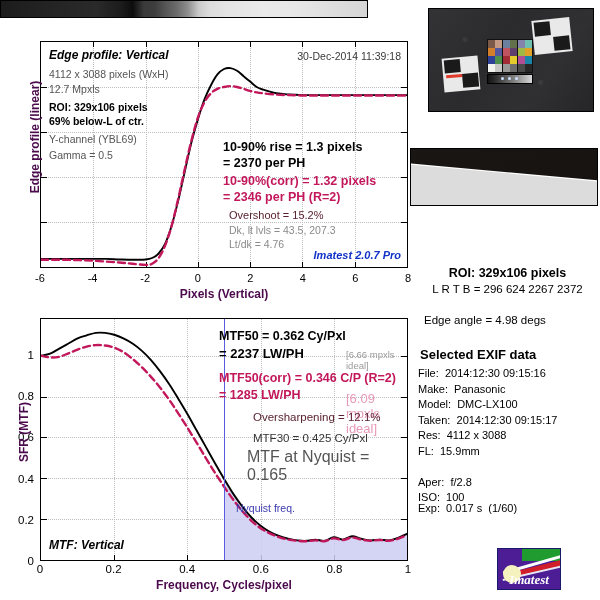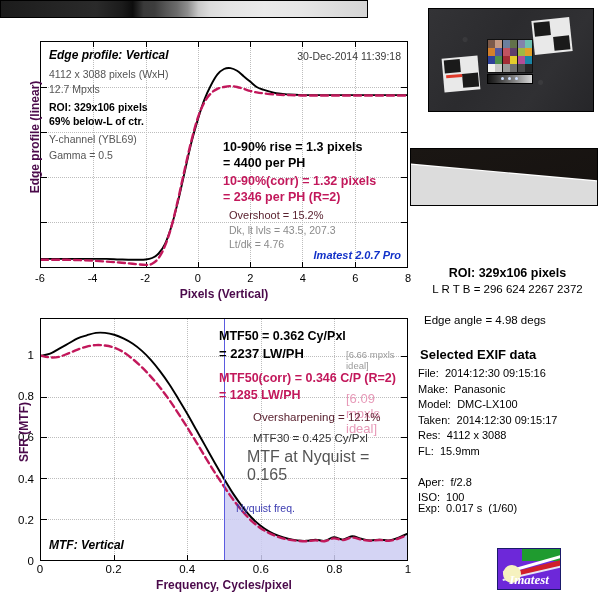--- a/index.html
+++ b/index.html
@@ -130,21 +130,21 @@
   #roi-light{position:absolute;left:0;top:0;width:100%;height:100%;
     background:#dcdcdc;clip-path:polygon(0 28%,100% 58%,100% 100%,0 100%);}
 
   #roi-text1{left:415px;top:266px;width:185px;text-align:center;font-size:12.5px;font-weight:bold;color:#000;}
   #roi-text2{left:415px;top:283px;width:185px;text-align:center;font-size:11.5px;color:#000;}
   #edge-angle{left:424px;top:314px;font-size:11.5px;color:#000;}
   #exif-title{left:420px;top:347px;font-size:13px;font-weight:bold;color:#000;}
   .exif-row{left:418px;font-size:11px;color:#000;white-space:pre;}
 
   #imatest-logo{
-    left:497px;top:548px;width:64px;height:42px;background:#6d28d9;overflow:hidden;
+    left:497px;top:548px;width:64px;height:42px;background:#4c1d95;overflow:hidden;
     border:1px solid #1a1a6a;box-sizing:border-box;
   }
   #imatest-logo .sky{position:absolute;left:0;top:0;width:100%;height:100%;}
   #imatest-logo .green{position:absolute;right:0;top:0;width:62%;height:30%;background:#1f9b2f;}
   #imatest-logo .red{position:absolute;left:10%;top:44%;width:95%;height:14%;background:#d01f2a;transform:rotate(-14deg);}
   #imatest-logo .white1{position:absolute;left:6%;top:34%;width:100%;height:7%;background:#fff;transform:rotate(-16deg);}
   #imatest-logo .white2{position:absolute;left:6%;top:58%;width:100%;height:6%;background:#e6e6f5;transform:rotate(-13deg);}
   #imatest-logo .sun{position:absolute;left:8%;top:40%;width:18px;height:18px;border-radius:50%;background:#f6f2bf;}
   #imatest-logo .word{position:absolute;left:0;bottom:1px;width:100%;text-align:center;
     font-size:13px;font-weight:bold;font-style:italic;color:#fff;font-family:"Liberation Serif",serif;}
@@ -202,21 +202,21 @@
       <div class="abs" id="edge-title-in">Edge profile: Vertical</div>
       <div class="abs" id="edge-date">30-Dec-2014 11:39:18</div>
       <div class="abs" id="edge-res">4112 x 3088 pixels (WxH)</div>
       <div class="abs" id="edge-mp">12.7 Mpxls</div>
       <div class="abs" id="edge-roi">ROI: 329x106 pixels</div>
       <div class="abs" id="edge-roi2">69% below-L of ctr.</div>
       <div class="abs" id="edge-chan">Y-channel  (YBL69)</div>
       <div class="abs" id="edge-gamma">Gamma = 0.5</div>
 
       <div class="abs" id="rise1">10-90% rise = 1.3 pixels</div>
-      <div class="abs" id="rise2">= 4400 per PH</div>
+      <div class="abs" id="rise2">= 2370 per PH</div>
       <div class="abs" id="rise3">10-90%(corr) = 1.32 pixels</div>
       <div class="abs" id="rise4">= 2346 per PH  (R=2)</div>
       <div class="abs" id="overshoot">Overshoot = 15.2%</div>
       <div class="abs" id="dklvls">Dk, lt lvls = 43.5, 207.3</div>
       <div class="abs" id="ltdk">Lt/dk = 4.76</div>
       <div class="abs" id="imatest-ver">Imatest 2.0.7 Pro</div>
     </div>
   </div>
 
   <div class="abs" id="edge-xlabels">

